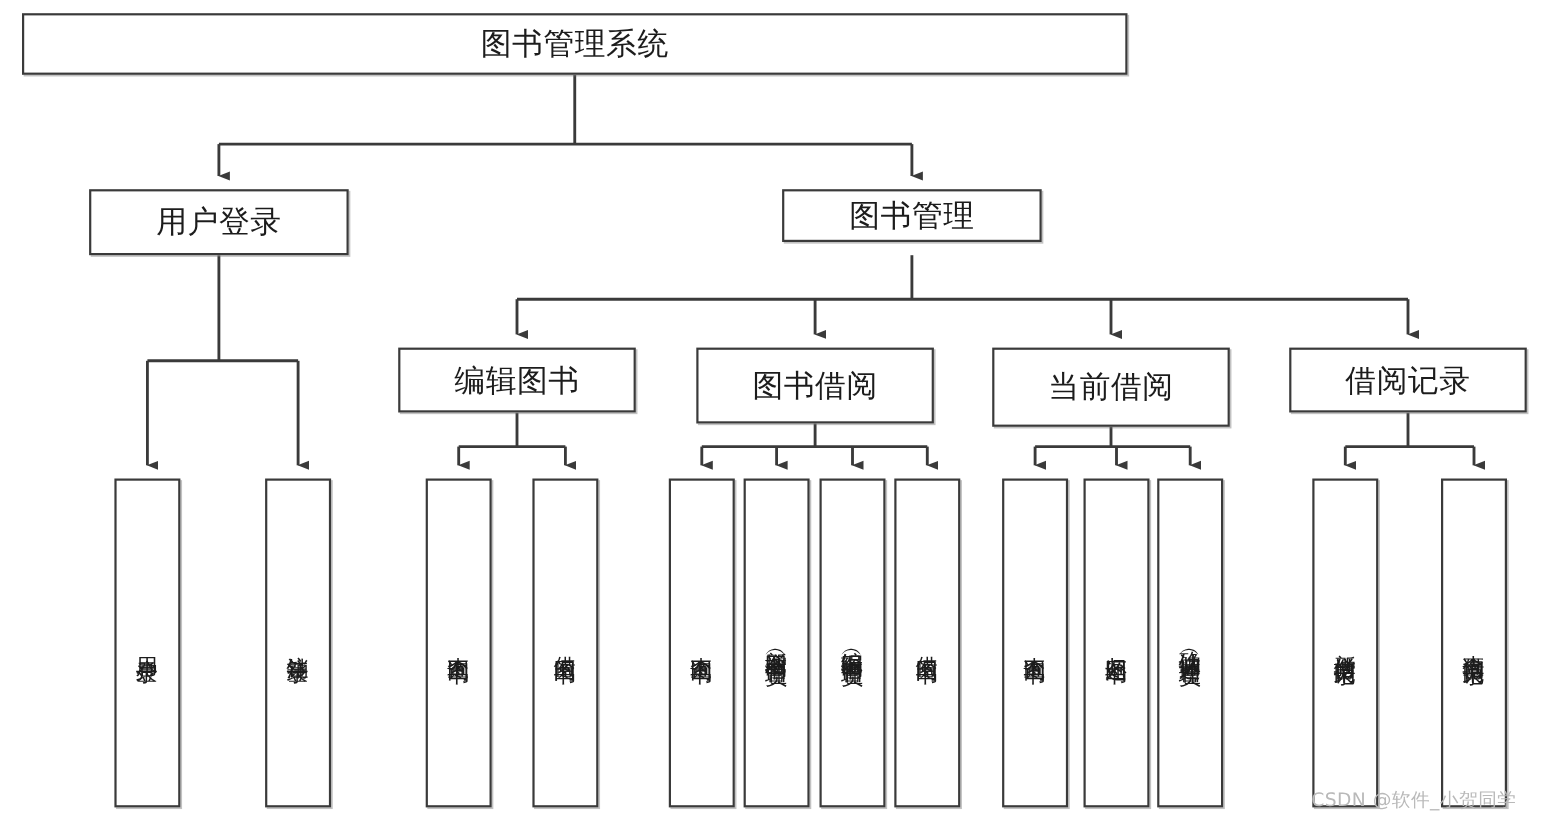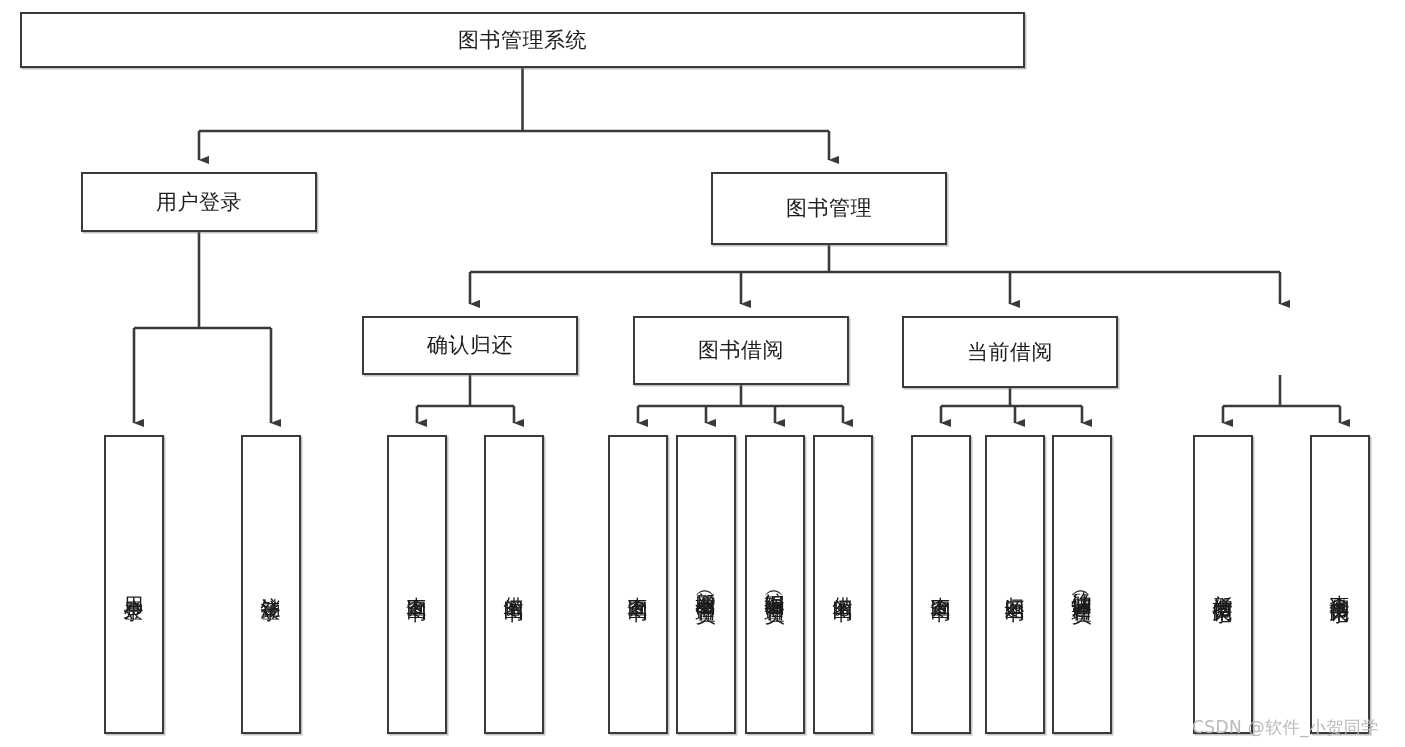--- a/index.html
+++ b/index.html
@@ -31,21 +31,21 @@
     box-sizing: border-box;
     border: 2.5px solid #3a3a3a;
     background: #ffffff;
     display: flex;
     align-items: center;
     justify-content: center;
     box-shadow: 1.5px 1.5px 0 rgba(120,120,120,0.45);
   }
   .node-label {
     color: #1c1c1c;
-    font-size: 21px;
+    font-size: 28px;
     line-height: 1.18;
     letter-spacing: 0.5px;
     white-space: nowrap;
     text-align: center;
   }
   .node-box.vertical .node-label {
     writing-mode: vertical-rl;
     text-orientation: upright;
     font-size: 20px;
     letter-spacing: 2px;
@@ -131,33 +131,36 @@
     </g>
   </svg>
 
   <div class="node-box" id="node-root" style="left: 20px; top: 12px; width: 1005px; height: 56px;">
     <span class="node-label">图书管理系统</span>
   </div>
 
   <div class="node-box" id="node-l2-0" style="left: 81px; top: 172px; width: 236px; height: 60px;">
     <span class="node-label">用户登录</span>
   </div>
-  <div class="node-box" id="node-l2-1" style="left: 711px; top: 172px; width: 236px; height: 73px;">
+  <div class="node-box" id="node-l2-1" style="left: 711px; top: 172px; width: 236px; height: 48px;">
     <span class="node-label">图书管理</span>
   </div>
 
   <div class="node-box" id="node-l3-0" style="left: 362px; top: 316px; width: 216px; height: 59px;">
-    <span class="node-label">确认归还</span>
+    <span class="node-label">编辑图书</span>
   </div>
   <div class="node-box" id="node-l3-1" style="left: 633px; top: 316px; width: 216px; height: 69px;">
     <span class="node-label">图书借阅</span>
   </div>
   <div class="node-box" id="node-l3-2" style="left: 902px; top: 316px; width: 216px; height: 72px;">
     <span class="node-label">当前借阅</span>
   </div>
+  <div class="node-box" id="node-l3-3" style="left: 1172px; top: 316px; width: 216px; height: 59px;">
+    <span class="node-label">借阅记录</span>
+  </div>
 
   <div class="node-box vertical" id="node-leaf-0" style="left: 104px; top: 435px; width: 60px; height: 299px;">
     <span class="node-label">用户登录</span>
   </div>
   <div class="node-box vertical" id="node-leaf-1" style="left: 241px; top: 435px; width: 60px; height: 299px;">
     <span class="node-label">注销登录</span>
   </div>
   <div class="node-box vertical" id="node-leaf-2" style="left: 387px; top: 435px; width: 60px; height: 299px;">
     <span class="node-label">查询图书</span>
   </div>

